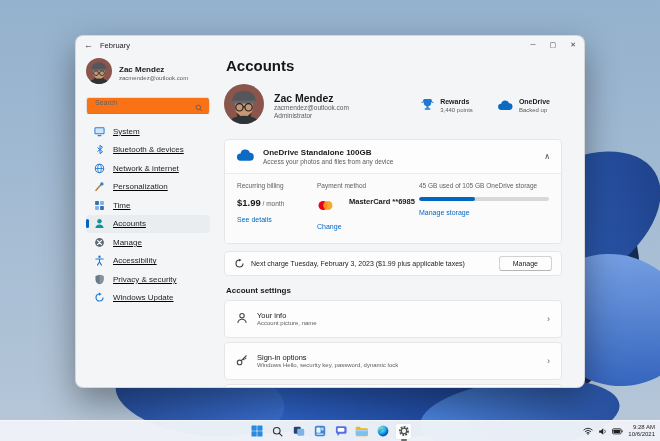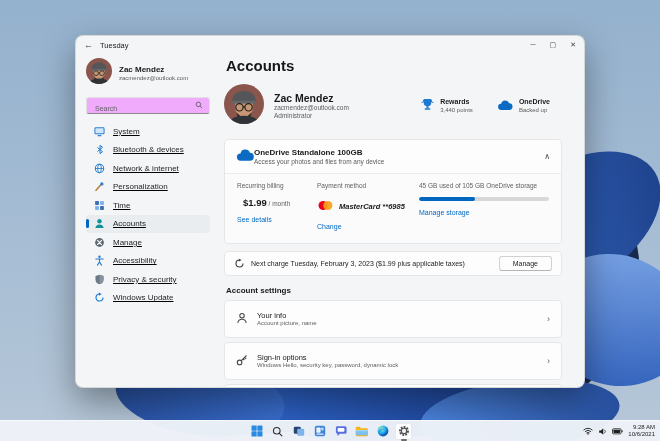--- a/index.html
+++ b/index.html
@@ -23,21 +23,21 @@
   .tb-title{margin-left:2px;}
   .tb-controls{margin-left:auto;display:flex;align-items:center;gap:14px;color:#444;font-size:7px;}
   .tb-controls span{cursor:pointer;line-height:18px;}
   .winbody{flex:1;display:flex;min-height:0;}
 
   
   .sidebar{flex:0 0 140px;width:140px;padding:4px 6px 0 10px;box-sizing:border-box;}
   .sb-profile{display:flex;align-items:center;gap:7px;height:30px;cursor:pointer;}
   .sb-name{font-size:8px;font-weight:bold;color:#1a1a1a;line-height:9px;}
   .sb-email{font-size:6px;color:#5d5d5d;line-height:8px;}
-  .searchbox{margin-top:9px;height:15px;background:#f0abfc;border:1px solid #e0e0e0;border-bottom:1px solid #8a8a8a;border-radius:3px;display:flex;align-items:flex-end;padding:0 6px;text-decoration:underline;}
+  .searchbox{margin-top:9px;height:15px;background:#f97316;border:1px solid #e0e0e0;border-bottom:1px solid #8a8a8a;border-radius:3px;display:flex;align-items:flex-start;padding:0 6px;text-decoration:underline;}
   .searchbox input{border:none;outline:none;background:transparent;font-size:7px;color:#333;width:100%;font-family:inherit;}
   .searchbox input::placeholder{color:#636363;}
   nav{margin-top:8px;text-decoration:underline;}
   .nav-item{position:relative;height:18.5px;display:flex;align-items:center;gap:8px;padding-left:8px;border-radius:3px;font-size:8px;color:#1f1f1f;cursor:pointer;}
   .nav-item .ic{width:11px;height:11px;flex:0 0 11px;display:flex;align-items:center;justify-content:center;}
   .nav-item.selected{background:#eaedf0;}
   .nav-item.selected::before{content:"";position:absolute;left:0;top:4.5px;width:2.5px;height:9px;border-radius:2px;background:#0067c0;}
 
   
   .content{flex:1;min-width:0;padding:0 22px 0 8px;box-sizing:border-box;}
@@ -47,30 +47,30 @@
   .pr-name{font-size:10.5px;font-weight:600;color:#181818;line-height:12px;}
   .pr-sub{font-size:6.5px;color:#5d5d5d;line-height:8.5px;}
   .pill-group{margin-left:auto;display:flex;gap:24px;padding-right:12px;}
   .pill{display:flex;align-items:center;gap:6px;cursor:pointer;}
   .pill-title{font-size:7px;font-weight:bold;color:#1c1c1c;line-height:8.5px;}
   .pill-sub{font-size:6px;color:#5d5d5d;line-height:8px;}
 
   .card{background:#fdfdfd;border:1px solid #e6e6e6;border-radius:4px;box-sizing:border-box;}
   .od-card{margin-top:13px;}
   .od-head{height:33px;display:flex;align-items:center;padding:0 11px;cursor:pointer;}
-  .od-head-text{}
+  .od-head-text{margin-left:9px;}
   .od-title{font-size:8px;font-weight:600;color:#191919;line-height:10px;}
   .od-sub{font-size:6.5px;color:#5d5d5d;line-height:8px;}
   .chev-up{margin-left:auto;color:#464646;font-size:8px;}
   .od-body{border-top:1px solid #ececec;background:#fbfbfc;display:flex;padding:8px 12px 10px;border-radius:0 0 4px 4px;}
   .od-col1{flex:0 0 80px;} .od-col2{flex:0 0 102px;} .od-col3{flex:1;}
   .col-label{font-size:6.5px;color:#5f5f5f;margin-bottom:7px;line-height:8px;}
   .price-line{font-size:6.5px;color:#5f5f5f;}
-  .price{font-size:9.5px;font-weight:bold;color:#191919;margin-left:6px;}
-  .pay-line{display:flex;align-items:center;gap:5px;font-style:italic;}
+  .price{font-size:9.5px;font-weight:bold;color:#191919;}
+  .pay-line{display:flex;align-items:flex-start;gap:15px;}
   .pay-val{font-size:7.5px;font-weight:bold;color:#191919;}
   .link{display:inline-block;margin-top:7px;font-size:7px;color:#0067c0;cursor:pointer;}
   .progress{height:4px;border-radius:2px;background:#d8d8d8;margin-top:5px;overflow:hidden;}
   .progress>div{height:100%;border-radius:2px;background:#0067c0;}
 
   .charge-card{margin-top:7px;height:25px;display:flex;align-items:center;padding:0 9px;}
   .charge-text{margin-left:6px;font-size:7px;color:#242424;}
   .manage-btn{margin-left:auto;font-size:7px;color:#1b1b1b;background:#fdfdfd;border:1px solid #d2d2d2;border-bottom-color:#b5b5b5;border-radius:3px;padding:3px 13px;cursor:pointer;}
 
   .as-header{margin:10px 0 5px 2px;font-size:8px;font-weight:bold;color:#191919;}
@@ -101,21 +101,21 @@
     <div class="petal p2"></div>
     <div class="petal p3"></div>
     <div class="petal p4"></div>
     <div class="petal p5"></div>
   </div>
 
   <div class="window">
 
     <div class="titlebar">
       <span class="tb-back">←</span>
-      <span class="tb-title">Tuesday</span>
+      <span class="tb-title">February</span>
       <div class="tb-controls">
         <span>─</span>
         <span>▢</span>
         <span>✕</span>
       </div>
     </div>
 
     <div class="winbody">
 
       <aside class="sidebar">

